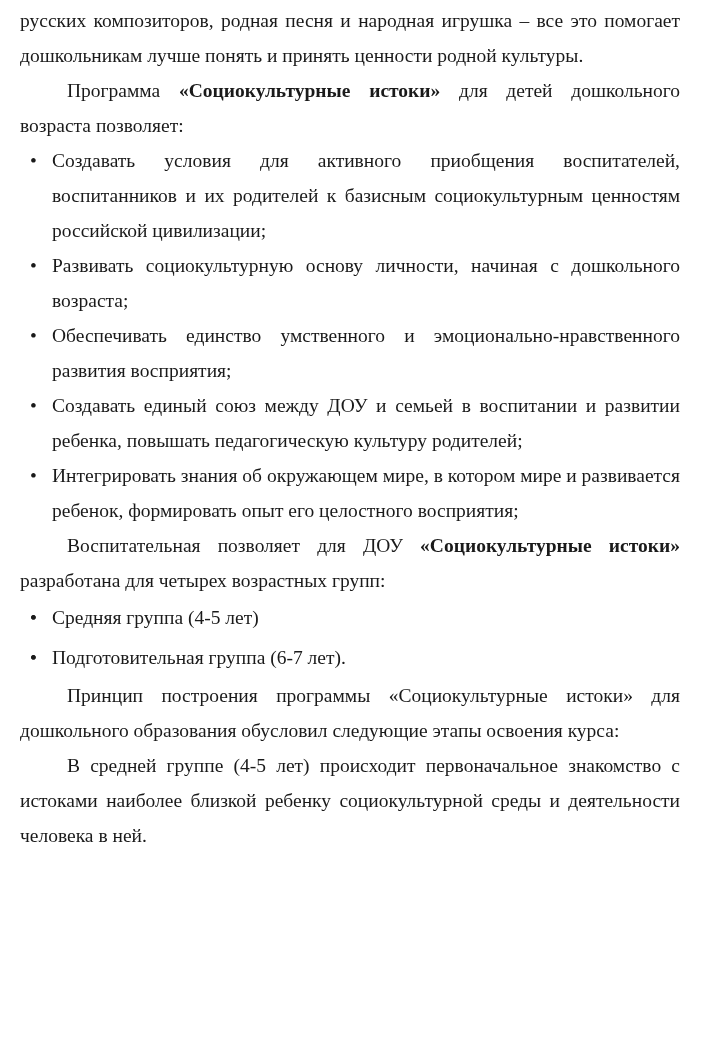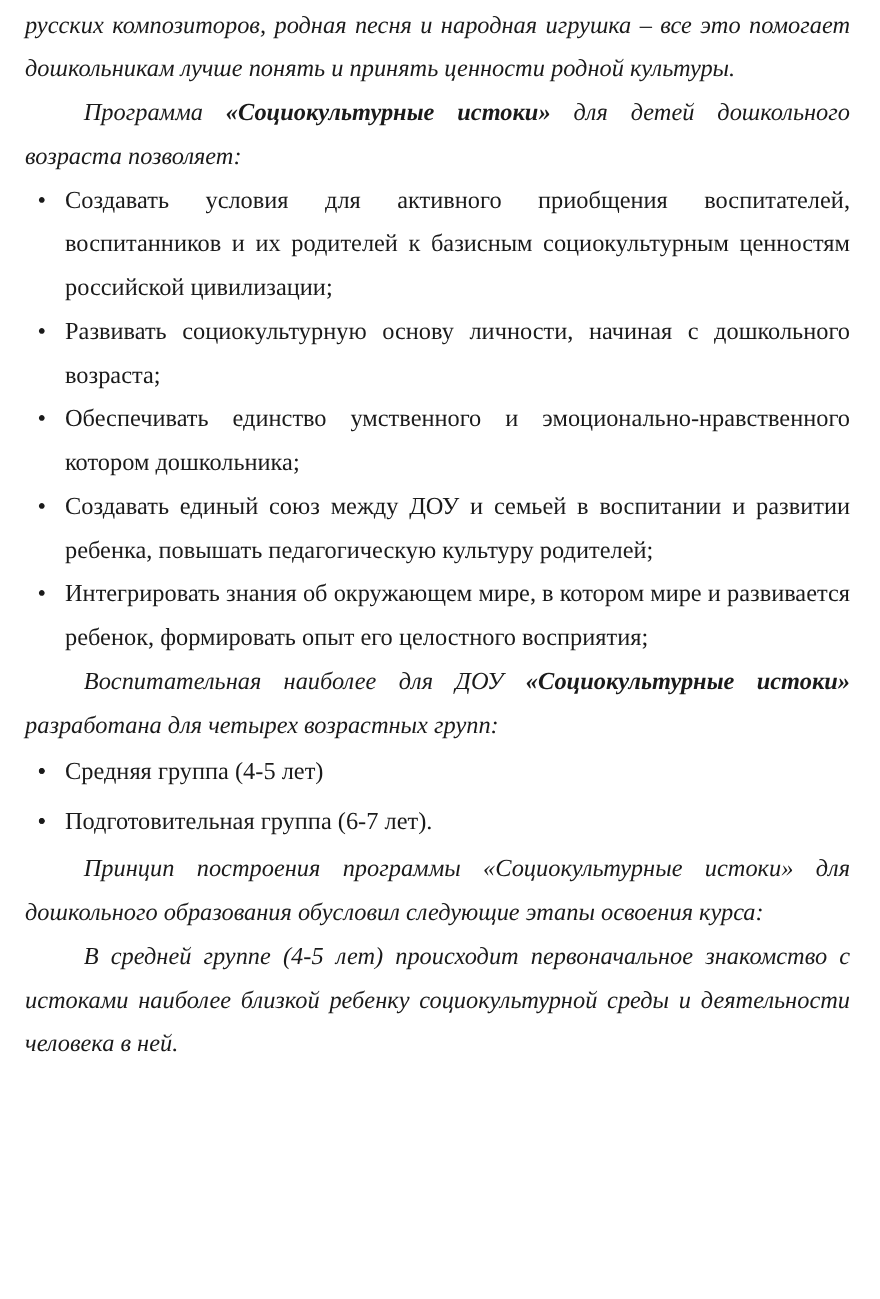--- a/index.html
+++ b/index.html
@@ -19,21 +19,20 @@
     padding: 3px 24px 0 20px;
     font-family: "Liberation Serif", "DejaVu Serif", serif;
     font-size: 19.5px;
     line-height: 35px;
     color: #1a1a1a;
     text-align: justify;
   }
   .para {
     margin: 0;
     text-align: justify;
-    font-style: italic;
   }
   .para.indent {
     text-indent: 47px;
   }
   .bullet {
     position: relative;
     margin: 0;
     padding-left: 32px;
     text-align: justify;
   }
@@ -51,24 +50,24 @@
 </style>
 </head>
 <body>
 
 <div class="page">
   <div id="doc-body">
       <div class="para"><span>русских композиторов, родная песня и народная игрушка – все это помогает дошкольникам лучше понять и принять ценности родной культуры.</span></div>
       <div class="para indent"><span>Программа </span><b>«Социокультурные истоки»</b><span> для детей дошкольного возраста позволяет:</span></div>
       <div class="bullet"><span class="dot">•</span><span>Создавать условия для активного приобщения воспитателей, воспитанников и их родителей к базисным социокультурным ценностям российской цивилизации;</span></div>
       <div class="bullet"><span class="dot">•</span><span>Развивать социокультурную основу личности, начиная с дошкольного возраста;</span></div>
-      <div class="bullet"><span class="dot">•</span><span>Обеспечивать единство умственного и эмоционально-нравственного котором дошкольника;</span></div>
+      <div class="bullet"><span class="dot">•</span><span>Обеспечивать единство умственного и эмоционально-нравственного развития восприятия;</span></div>
       <div class="bullet"><span class="dot">•</span><span>Создавать единый союз между ДОУ и семьей в воспитании и развитии ребенка, повышать педагогическую культуру родителей;</span></div>
       <div class="bullet"><span class="dot">•</span><span>Интегрировать знания об окружающем мире, в котором мире и развивается ребенок, формировать опыт его целостного восприятия;</span></div>
-      <div class="para indent"><span>Воспитательная наиболее для ДОУ </span><b>«Социокультурные истоки»</b><span> разработана для четырех возрастных групп:</span></div>
+      <div class="para indent"><span>Воспитательная позволяет для ДОУ </span><b>«Социокультурные истоки»</b><span> разработана для четырех возрастных групп:</span></div>
       <div class="bullet short"><span class="dot">•</span></div>
       <div class="bullet short"><span class="dot">•</span><span>Средняя группа (4-5 лет)</span></div>
       <div class="bullet short"><span class="dot">•</span></div>
       <div class="bullet short"><span class="dot">•</span><span>Подготовительная группа (6-7 лет).</span></div>
       <div class="para indent"><span>Принцип построения программы «Социокультурные истоки» для дошкольного образования обусловил следующие этапы освоения курса:</span></div>
       <div class="para indent"><span>В средней группе (4-5 лет) происходит первоначальное знакомство с истоками наиболее близкой ребенку социокультурной среды и деятельности человека в ней.</span></div>
     </div>
 </div>
 
 </body></html>

